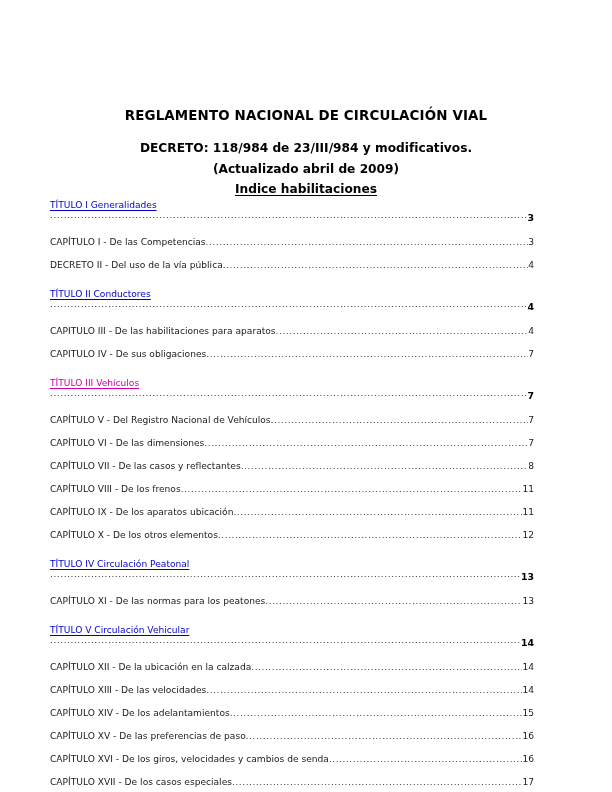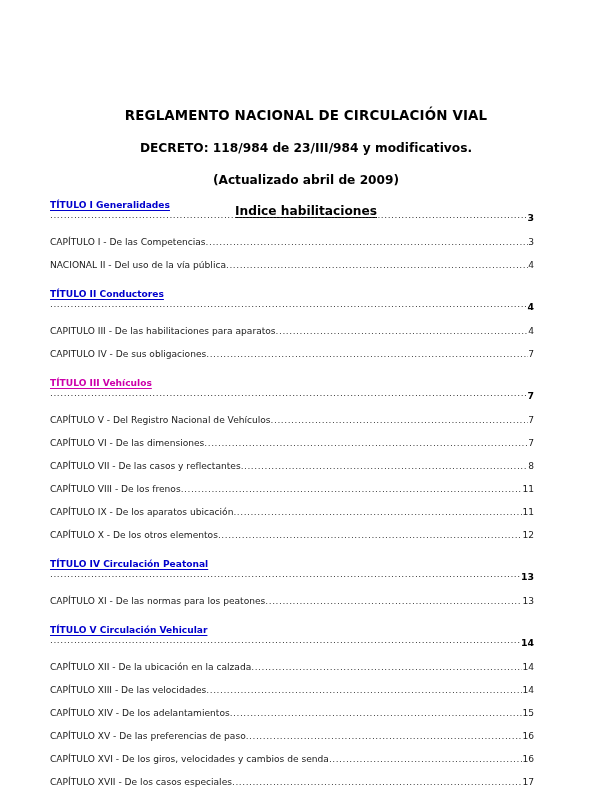--- a/index.html
+++ b/index.html
@@ -42,21 +42,21 @@
     margin: 0;
     white-space: nowrap;
   }
   .subtitle-block {
     margin-top: 17px;
     line-height: 15.6px;
   }
   .subtitle-line {
     font-size: 12.2px;
     font-weight: bold;
-    margin: 16px;
+    margin: 5px;
     white-space: nowrap;
   }
   .subtitle-line.underlined {
     text-decoration: underline;
     text-underline-offset: 1.5px;
   }
 
   
   .toc {
     position: absolute;
@@ -64,21 +64,21 @@
     top: 193px;
     width: 484px;
   }
 
   .toc-title-entry {
     margin: 0;
     padding: 0;
   }
   .title-link {
     font-size: 9.1px;
-    font-weight: bold;
+    font-weight: normal;
     text-decoration: underline;
     text-underline-offset: 1.6px;
     line-height: 12px;
     display: inline-block;
     white-space: nowrap;
     cursor: pointer;
   }
   .title-link.blue { color: #0000cc; }
   .title-link.purple { color: #cc00aa; }
 
@@ -161,21 +161,21 @@
 
   <div class="toc" id="toc-root">
       <div class="toc-title-entry"><a class="title-link blue">TÍTULO I Generalidades</a><div class="title-leader">
           <span class="dots">................................................................................................................................................................................................................................................................................................................................................................................................................</span>
           <span class="pg">3</span>
         </div><div class="gap-after-title"></div><div class="toc-chapter">
           <span class="label">CAPÍTULO I - De las Competencias</span>
           <span class="dots">................................................................................................................................................................................................................................................................................................................................................................................................................</span>
           <span class="pg">3</span>
         </div><div class="toc-chapter">
-          <span class="label">NACIONAL II - Del uso de la vía pública</span>
+          <span class="label">DECRETO II - Del uso de la vía pública</span>
           <span class="dots">................................................................................................................................................................................................................................................................................................................................................................................................................</span>
           <span class="pg">4</span>
         </div></div>
       <div class="toc-title-entry"><div class="gap-before-title"></div><a class="title-link blue">TÍTULO II Conductores</a><div class="title-leader">
           <span class="dots">................................................................................................................................................................................................................................................................................................................................................................................................................</span>
           <span class="pg">4</span>
         </div><div class="gap-after-title"></div><div class="toc-chapter">
           <span class="label">CAPITULO III - De las habilitaciones para aparatos</span>
           <span class="dots">................................................................................................................................................................................................................................................................................................................................................................................................................</span>
           <span class="pg">4</span>

